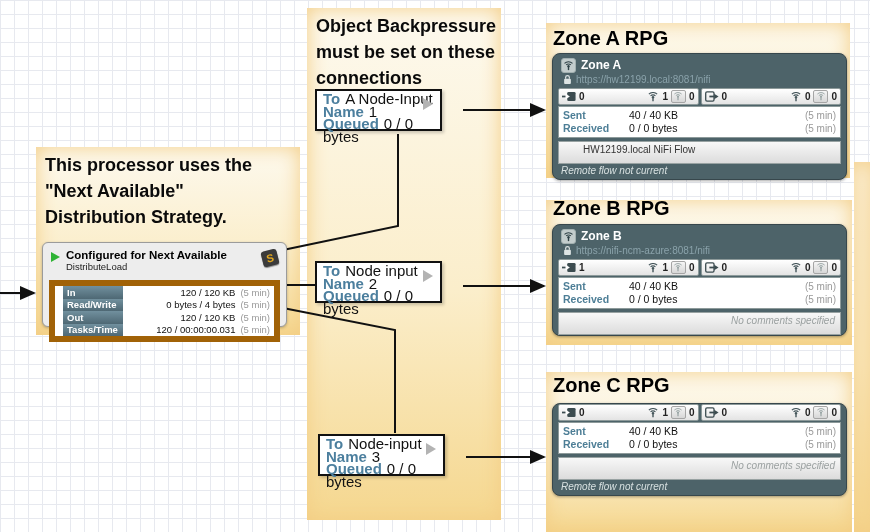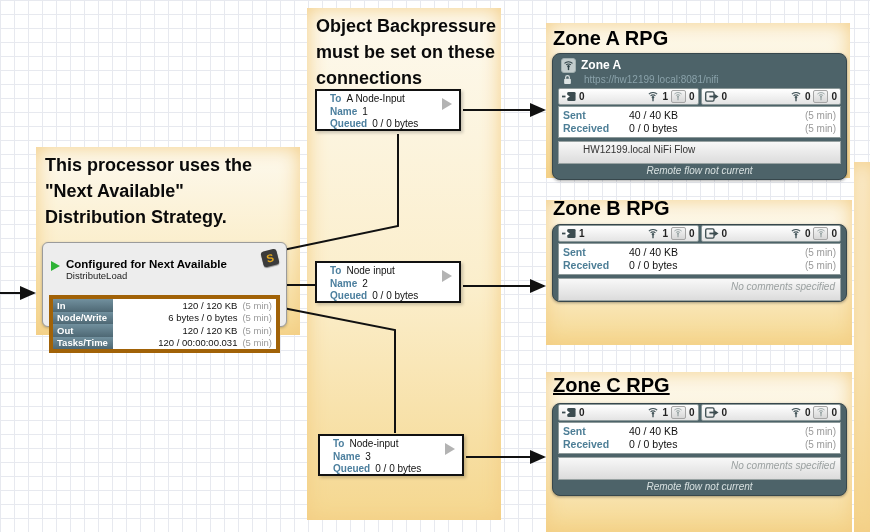--- a/index.html
+++ b/index.html
@@ -25,67 +25,67 @@
   .wires { position:absolute; left:0; top:0; z-index:2; }
 
   .note { position:absolute; z-index:3; font-weight:bold; color:#0a0a0a;
     font-size:18px; line-height:26px; white-space:pre-line; }
   .note-proc { left:45px;  top:152px; }
   .note-bp   { left:316px; top:13px; }
 
   .zone-title { position:absolute; z-index:3; font-weight:bold; font-size:20px; color:#000; }
   .zt-a { left:553px; top:27px; }
   .zt-b { left:553px; top:197px; }
-  .zt-c { left:553px; top:374px;text-decoration:underline; }
+  .zt-c { left:553px; top:374px; }
 
   
   .proc { position:absolute; z-index:3; left:42px; top:242px; width:245px; height:85px;
     background:#ededed; border:1px solid #9b9b9b; border-radius:6px;
     box-shadow:0 1px 3px rgba(0,0,0,.25); padding:0 6px; }
-  .proc-header { display:flex; align-items:flex-start; padding-top:15px; }
+  .proc-header { display:flex; align-items:flex-start; padding-top:6px; }
   .play-icon { width:0; height:0; border-left:9px solid #2eb335;
     border-top:5px solid transparent; border-bottom:5px solid transparent; margin:3px 6px 0 2px; }
   .proc-title { font-size:11.5px; font-weight:bold; color:#000; line-height:12px; }
   .proc-type  { font-size:9.5px; color:#222; line-height:11px; }
   .proc-type-icon { position:absolute; right:8px; top:7px; width:16px; height:16px;
     background:#3b3b3b; border-radius:3px; transform:rotate(-14deg);
     color:#e3a81f; font-weight:bold; font-size:11px; text-align:center; line-height:16px;
     box-shadow:0 1px 1px rgba(0,0,0,.4); }
-  .proc-table { margin-top:14px; border:4px solid #a16207; background:#fff; }
+  .proc-table { margin-top:8px; border:6px solid #a16207; background:#fff;padding-left:8px; }
   .proc-row { display:flex; height:12.5px; align-items:center; font-size:9.5px; }
   .proc-row-label { width:60px; align-self:stretch; display:flex; align-items:center;
     background:linear-gradient(180deg,#71909e,#4e6874); color:#fff; font-weight:bold; padding:0 4px; }
   .proc-row-value { flex:1; padding:0 5px; color:#111;text-align:right; }
   .proc-row-window { color:#999; padding-right:4px; }
 
   
-  .conn-box { position:absolute; z-index:3; width:146px; height:42px; background:#fff;
-    border:2px solid #111; box-shadow:2px 2px 3px rgba(0,0,0,.2); padding:2px 13px;
-    font-size:10px; line-height:12.5px; }
+  .conn-box { position:absolute; z-index:3; width:127px; height:42px; background:#fff;
+    border:2px solid #111; box-shadow:2px 2px 3px rgba(0,0,0,.2); padding:2px 6px;
+    font-size:15px; line-height:12.5px; }
   .c1 { left:315px; top:89px; }
   .c2 { left:315px; top:261px; }
   .c3 { left:318px; top:434px; }
   .conn-key { color:#4c7f9e; font-weight:bold; margin-right:5px; }
   .conn-val { color:#111; }
   .conn-tri { position:absolute; right:7px; top:7px; width:0; height:0;
     border-left:10px solid #b3b3b3; border-top:6px solid transparent; border-bottom:6px solid transparent; }
 
   
   .rpg { position:absolute; z-index:3; width:295px; background:#4d6369;
     border:1px solid #37474c; border-radius:8px; box-shadow:0 1px 3px rgba(0,0,0,.35); padding:0 5px; }
   .r1 { left:552px; top:53px; }
   .r2 { left:552px; top:224px; }
   .r3 { left:552px; top:403px; }
   .rpg-hd { padding:4px 3px 3px; }
   .rpg-hd-row1 { display:flex; align-items:flex-start; gap:5px; }
   .hd-ic { width:15px; height:15px; background:#c3cdcd; border:1px solid #a2b0b0; border-radius:3px;
     display:flex; align-items:center; justify-content:center; color:#2e4146; }
   .hd-ic svg { width:11px; height:10px; }
   .rpg-name { font-size:12px; font-weight:bold; color:#fff; }
-  .rpg-hd-row2 { display:flex; align-items:center; gap:12px; margin-top:1px; padding-left:2px; color:#8aa2aa; }
+  .rpg-hd-row2 { display:flex; align-items:center; gap:4px; margin-top:1px; padding-left:2px; color:#8aa2aa; }
   .lock-ic { display:flex; color:#dde4e4; }
   .lock-ic svg { width:9px; height:11px; }
   .rpg-url { font-size:10px; }
   .rpg-stats { display:flex; gap:2px; }
   .stat-half { flex:1; display:flex; align-items:center; gap:3px; height:17px; padding:0 3px;
     background:linear-gradient(180deg,#fff,#e4e4e4); border:1px solid #8d9a9a; border-radius:2px;
     font-size:10px; font-weight:bold; color:#222; }
   .port-ic { display:flex; color:#3c4c50; } .port-ic svg { width:14px; height:11px; }
   .spacer { flex:1; }
   .ant-dark { display:flex; color:#46575c; } .ant-dark svg { width:12px; height:10px; }
@@ -94,21 +94,21 @@
   .ant-box svg { width:10px; height:9px; }
   .rpg-sr { background:#fff; border:1px solid #8d9a9a; margin-top:1px; padding:2px 4px; }
   .sr-row { display:flex; font-size:10.5px; line-height:13px; }
   .sr-label { width:66px; color:#4d7e96; font-weight:bold; }
   .sr-val { color:#111; font-weight:normal; }
   .sr-win { margin-left:auto; color:#999; font-size:10px; }
   .rpg-comments { margin-top:3px; background:linear-gradient(180deg,#f8f8f8,#dcdcdc);
     border:1px solid #98a2a2; height:23px; padding:2px 5px; font-size:10px; overflow:hidden; }
   .no-comment { font-style:italic; color:#9aa0a0;text-align:right; }
   .has-comment { color:#333;padding-left:24px; }
-  .rpg-footer { text-align:center; font-size:10px; font-style:italic; color:#d7e0e0; padding:1px 3px 3px; }
+  .rpg-footer { text-align:left; font-size:10px; font-style:italic; color:#d7e0e0; padding:1px 3px 3px; }
 </style>
 </head>
 <body>
 
 <svg width="0" height="0" style="position:absolute">
   <defs>
     <symbol id="sym-antenna" viewBox="0 0 16 14">
       <path d="M8 8 L8 13" stroke="currentColor" stroke-width="2" fill="none"></path>
       <circle cx="8" cy="7.2" r="1.7" fill="currentColor"></circle>
       <path d="M4.6 5.4 A4.8 4.8 0 0 1 11.4 5.4" stroke="currentColor" stroke-width="1.5" fill="none"></path>
@@ -175,22 +175,22 @@
       </span>
     </div>
     <div class="proc-type-icon">S</div>
     <div class="proc-table">
       <div class="proc-row">
         <span class="proc-row-label">In</span>
         <span class="proc-row-value">120 / 120 KB</span>
         <span class="proc-row-window">(5 min)</span>
       </div>
       <div class="proc-row">
-        <span class="proc-row-label">Node/Write</span>
-        <span class="proc-row-value">6 bytes / 0 bytes</span>
+        <span class="proc-row-label">Read/Write</span>
+        <span class="proc-row-value">0 bytes / 4 bytes</span>
         <span class="proc-row-window">(5 min)</span>
       </div>
       <div class="proc-row">
         <span class="proc-row-label">Out</span>
         <span class="proc-row-value">120 / 120 KB</span>
         <span class="proc-row-window">(5 min)</span>
       </div>
       <div class="proc-row">
         <span class="proc-row-label">Tasks/Time</span>
         <span class="proc-row-value">120 / 00:00:00.031</span>
@@ -291,20 +291,38 @@
         <span class="sr-label">Received</span>
         <span class="sr-val">0 / 0 bytes</span>
         <span class="sr-win">(5 min)</span>
       </div>
     </div>
     <div class="rpg-comments has-comment">HW12199.local NiFi Flow</div>
     <div class="rpg-footer">Remote flow not current</div>
   </div>
 
   <div class="rpg r2">
+    <div class="rpg-hd">
+      <div class="rpg-hd-row1">
+        <span class="hd-ic">
+            <svg>
+              <use href="#sym-antenna"></use>
+            </svg>
+          </span>
+        <span class="rpg-name">Zone B</span>
+      </div>
+      <div class="rpg-hd-row2">
+        <span class="lock-ic">
+            <svg>
+              <use href="#sym-lock"></use>
+            </svg>
+          </span>
+        <span class="rpg-url">https://nifi-ncm-azure:8081/nifi</span>
+      </div>
+    </div>
     <div class="rpg-stats">
       <div class="stat-half">
         <span class="port-ic">
             <svg>
               <use href="#sym-inport"></use>
             </svg>
           </span>
         <span>1</span>
         <span class="spacer"></span>
         <span class="ant-dark">

